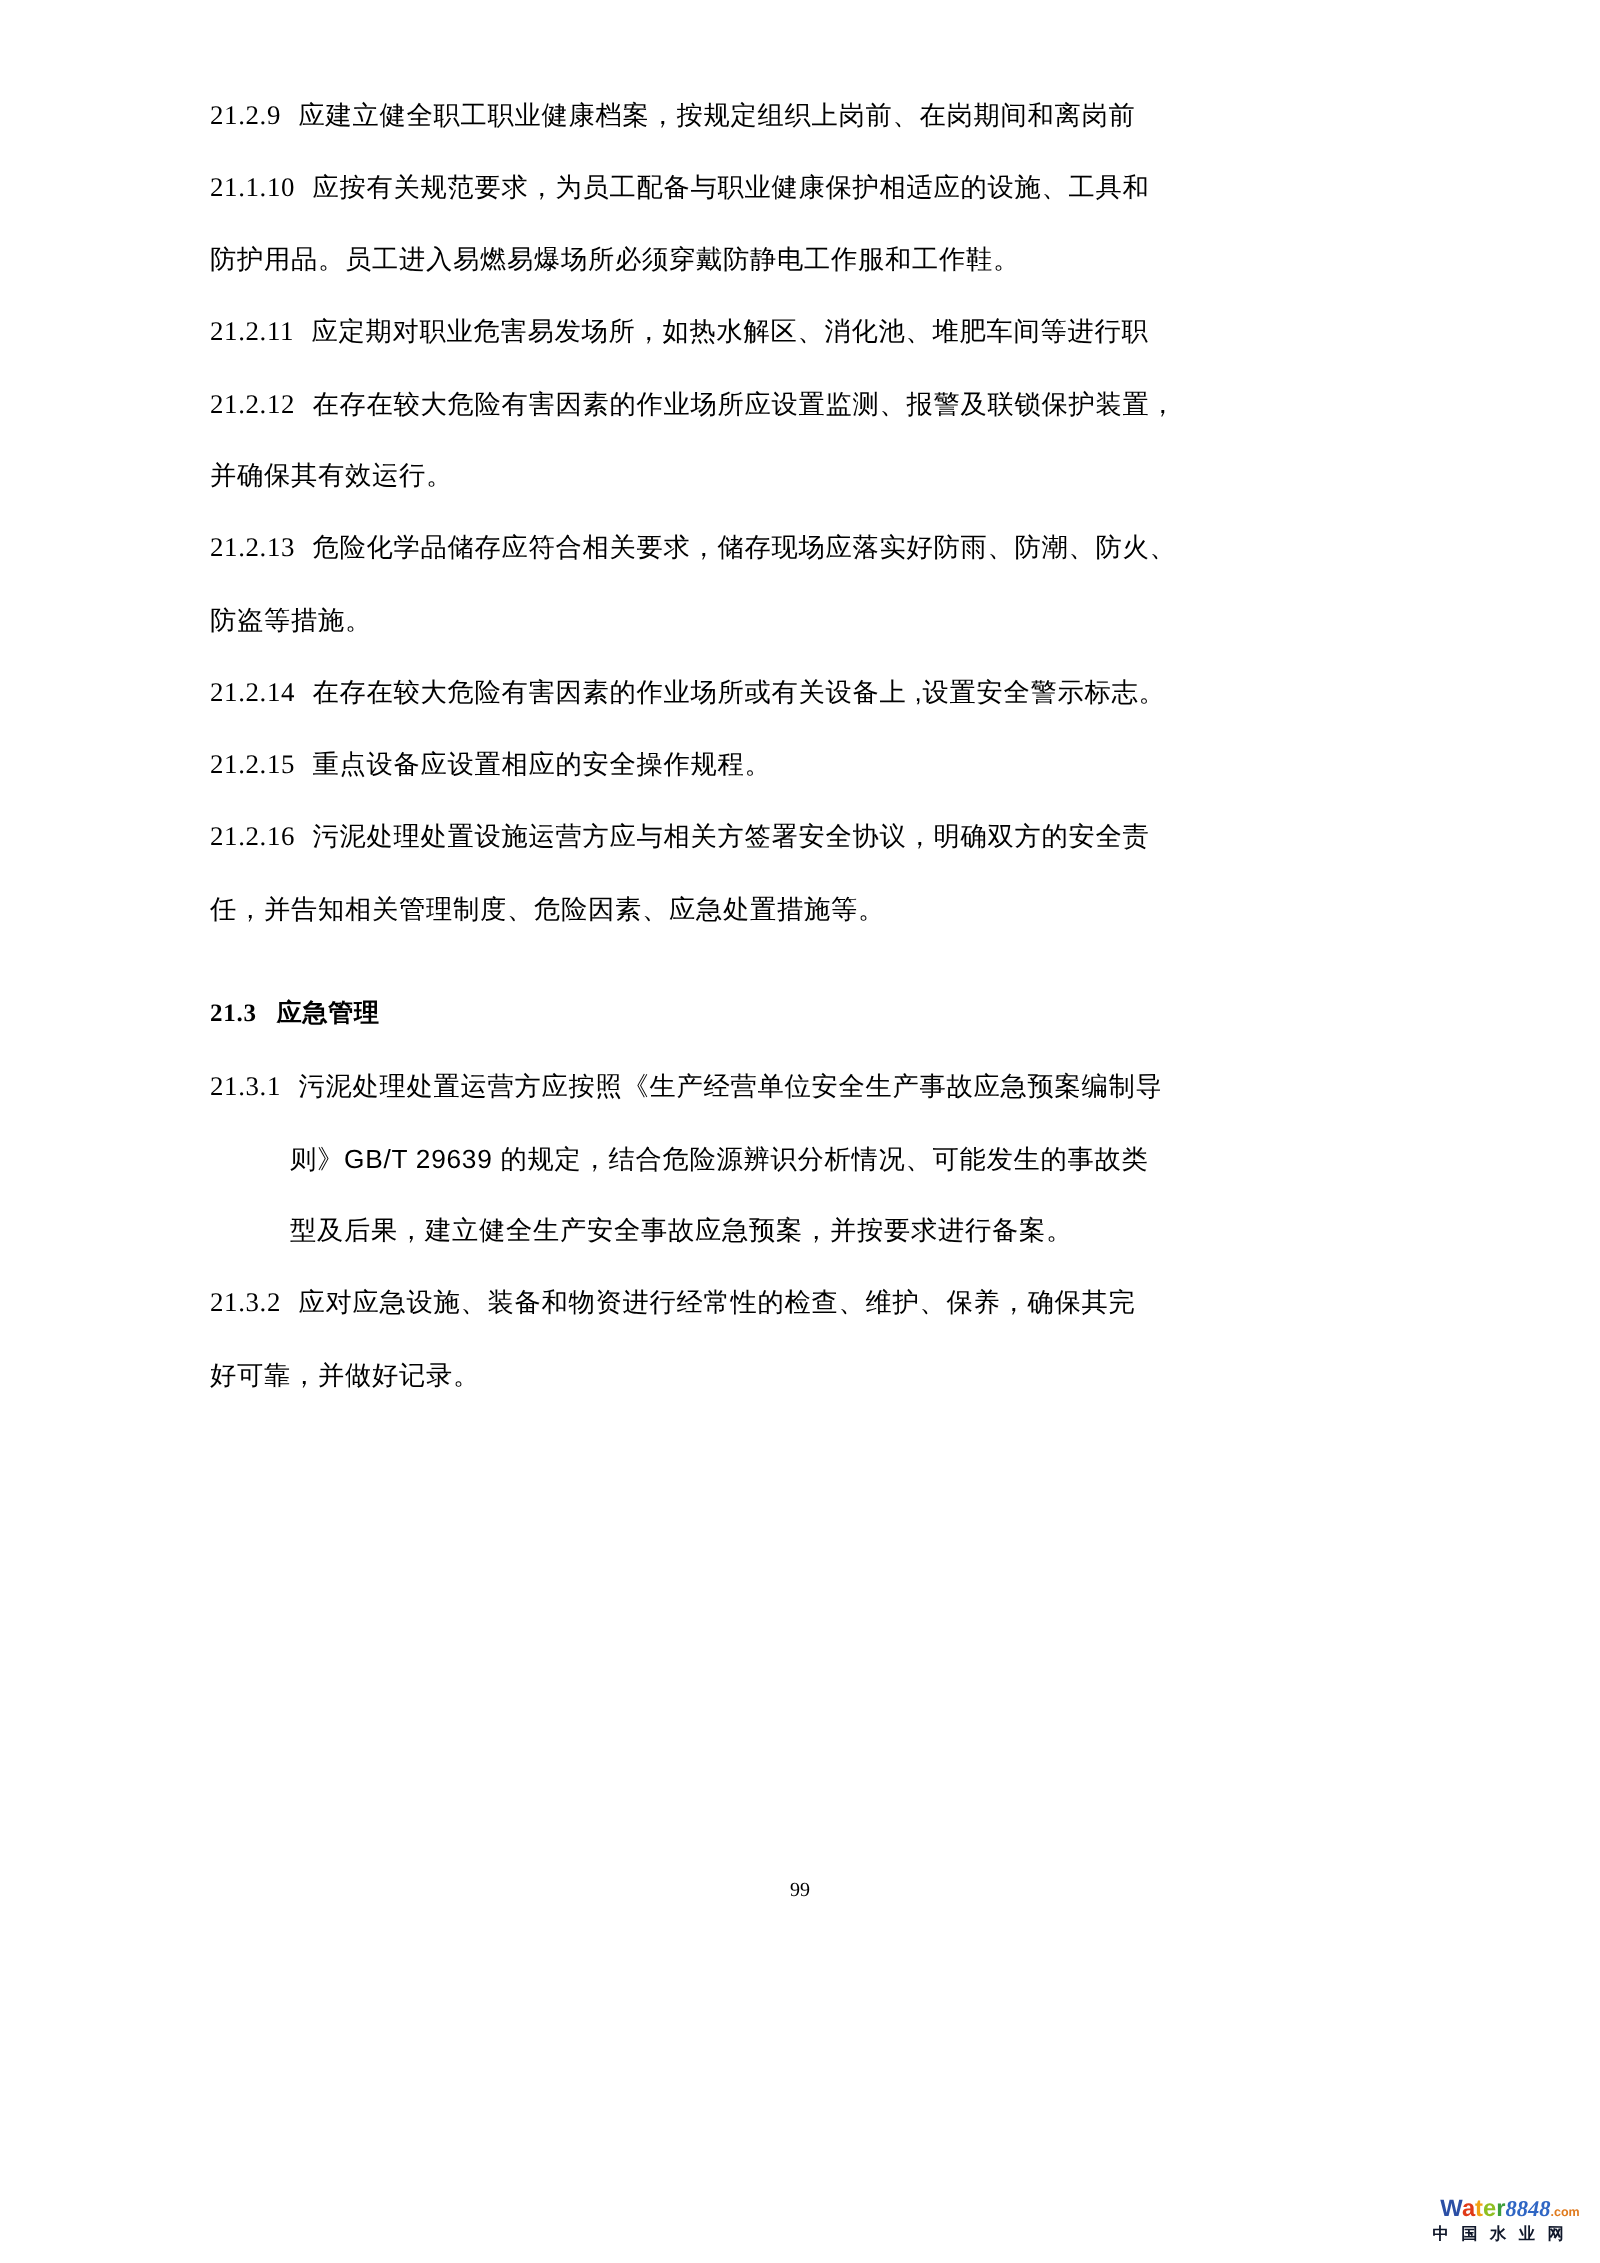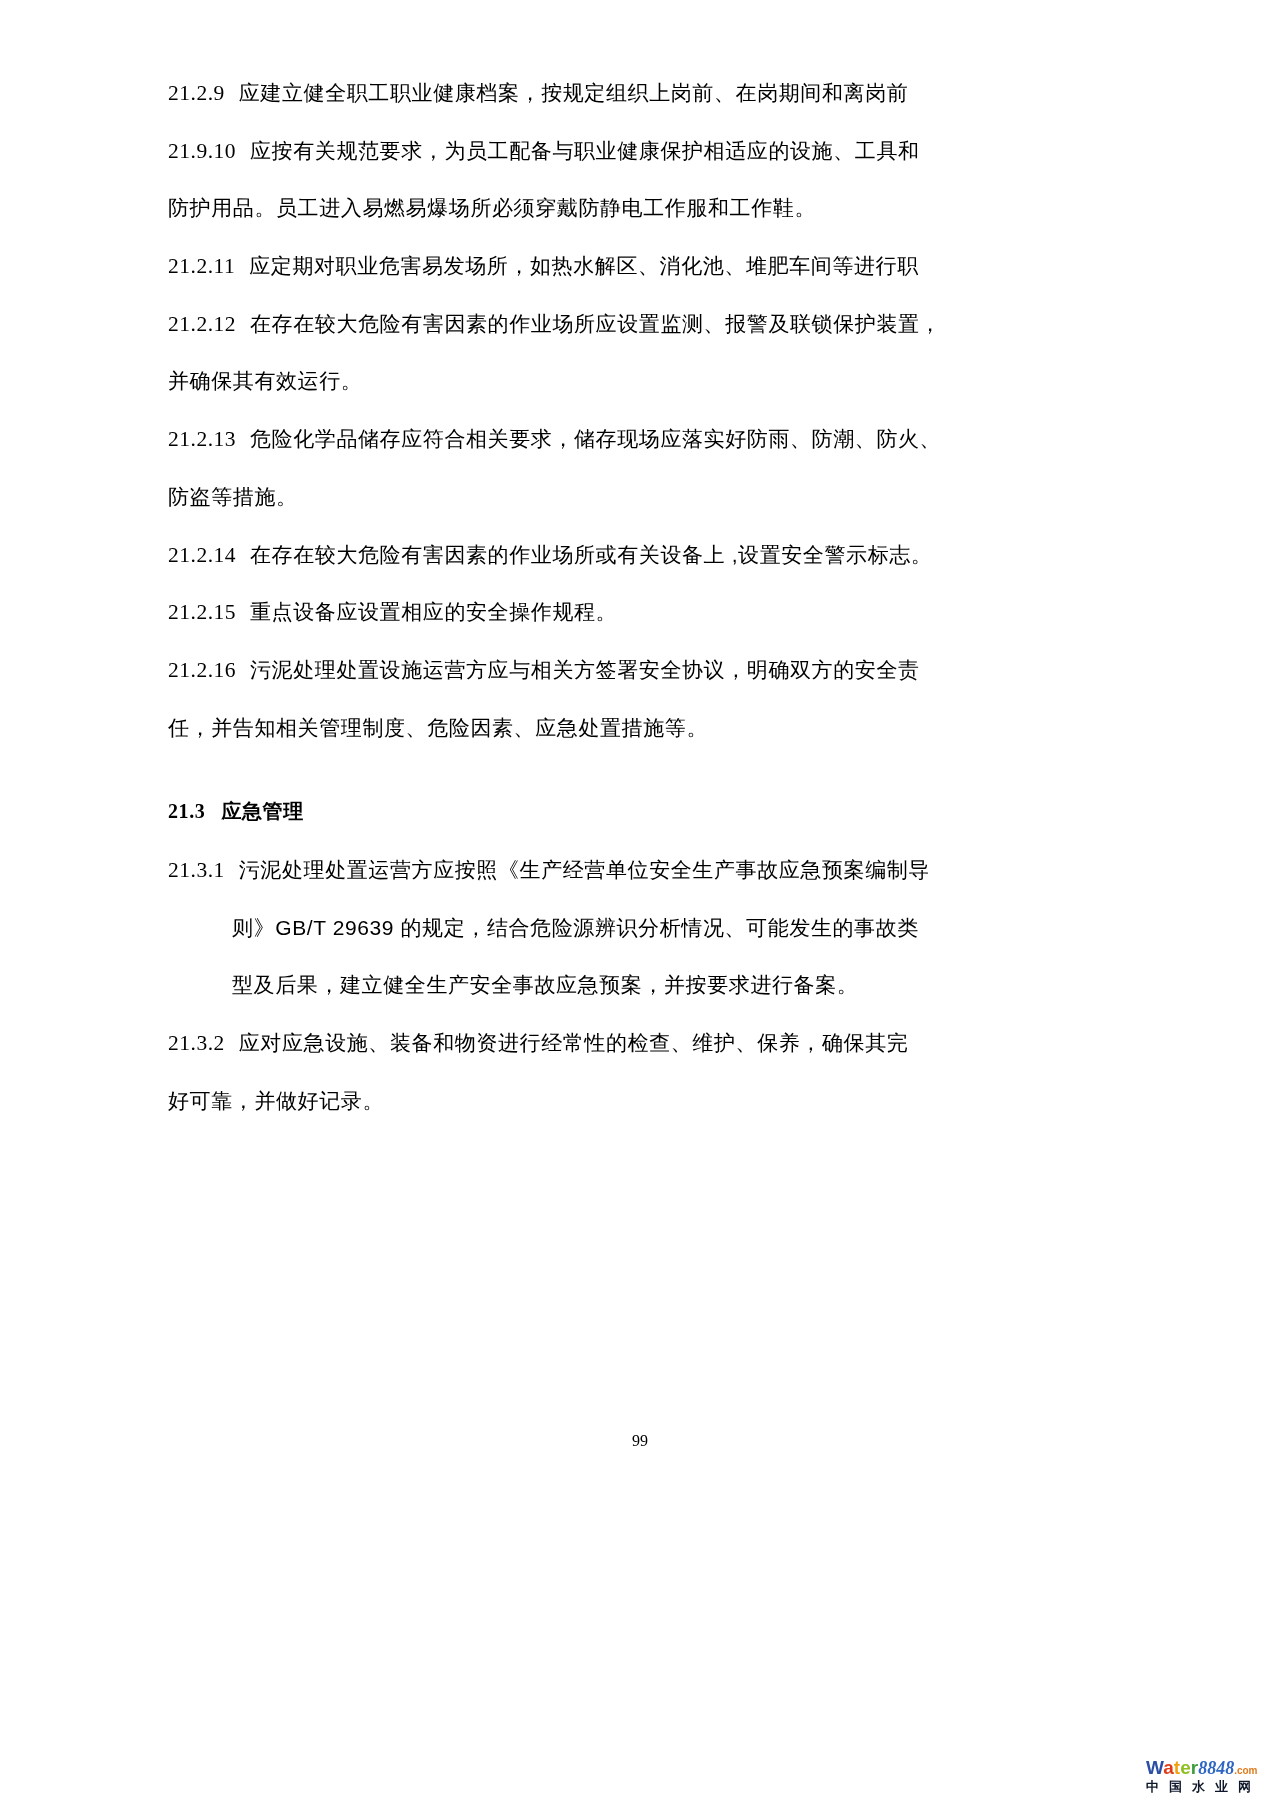--- a/index.html
+++ b/index.html
@@ -46,39 +46,40 @@
     font-size: 20px;
     font-weight: bold;
     letter-spacing: 0.6px;
   }
   .section-heading .num {
     font-family: "Liberation Serif", serif;
     margin-right: 16px;
   }
   .page-number {
     position: absolute;
-    top: 1432px;
+    top: 1504px;
     left: 0;
     width: 100%;
     text-align: center;
     font-family: "Liberation Serif", serif;
     font-size: 16px;
     color: #000000;
   }
   .watermark {
     position: absolute;
     right: 10px;
     top: 1758px;
     width: 124px;
     text-align: left;
     line-height: 1.1;
   }
   .brand-row {
     white-space: nowrap;
     font-weight: bold;
+    text-align: center;
   }
   .brand-letter {
     font-size: 19px;
     font-weight: bold;
     font-family: "Liberation Sans", sans-serif;
   }
   .brand-number {
     font-size: 18px;
     font-style: italic;
     font-family: "Liberation Serif", serif;
@@ -100,21 +101,21 @@
 <body>
 
 <div class="page">
 
   <div class="body-text">
 
     <div class="line">
       <span class="num">21.2.9</span><span class="txt">应建立健全职工职业健康档案，按规定组织上岗前、在岗期间和离岗前</span>
     </div>
     <div class="line">
-      <span class="num">21.9.10</span><span class="txt">应按有关规范要求，为员工配备与职业健康保护相适应的设施、工具和</span>
+      <span class="num">21.1.10</span><span class="txt">应按有关规范要求，为员工配备与职业健康保护相适应的设施、工具和</span>
     </div>
     <div class="line">
       <span class="txt">防护用品。员工进入易燃易爆场所必须穿戴防静电工作服和工作鞋。</span>
     </div>
     <div class="line">
       <span class="num">21.2.11</span><span class="txt">应定期对职业危害易发场所，如热水解区、消化池、堆肥车间等进行职</span>
     </div>
     <div class="line">
       <span class="num">21.2.12</span><span class="txt">在存在较大危险有害因素的作业场所应设置监测、报警及联锁保护装置，</span>
     </div>

